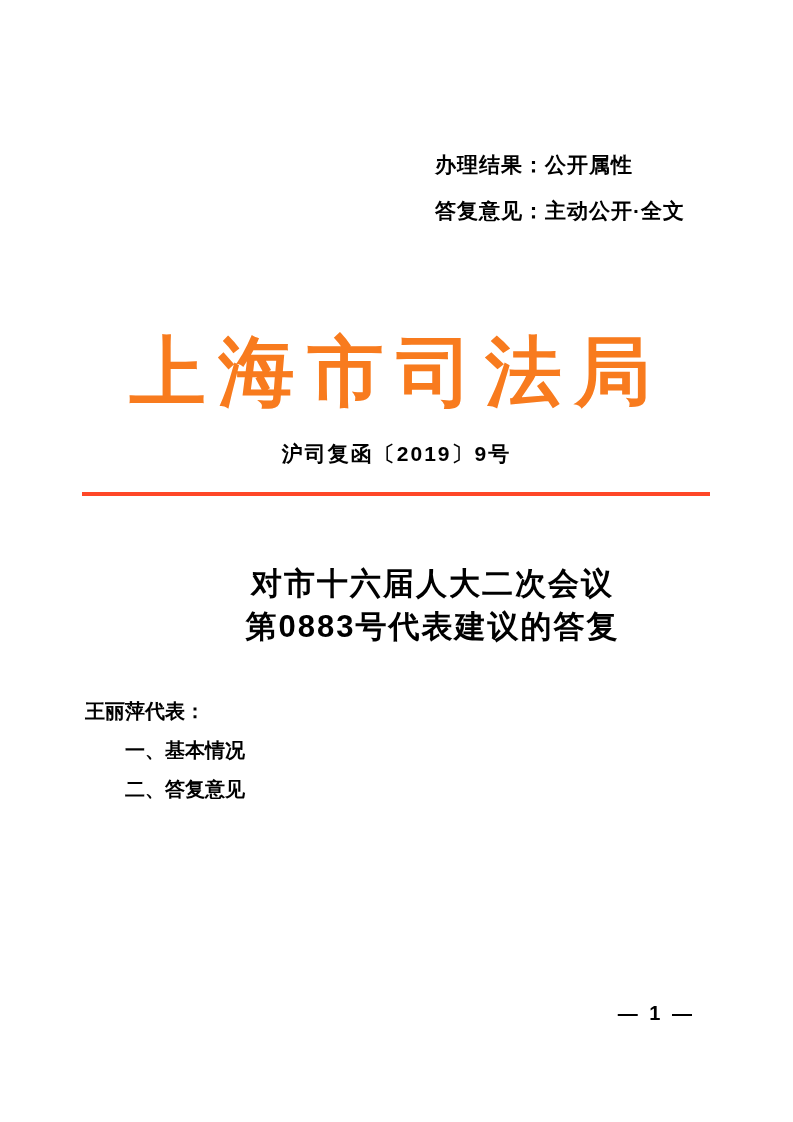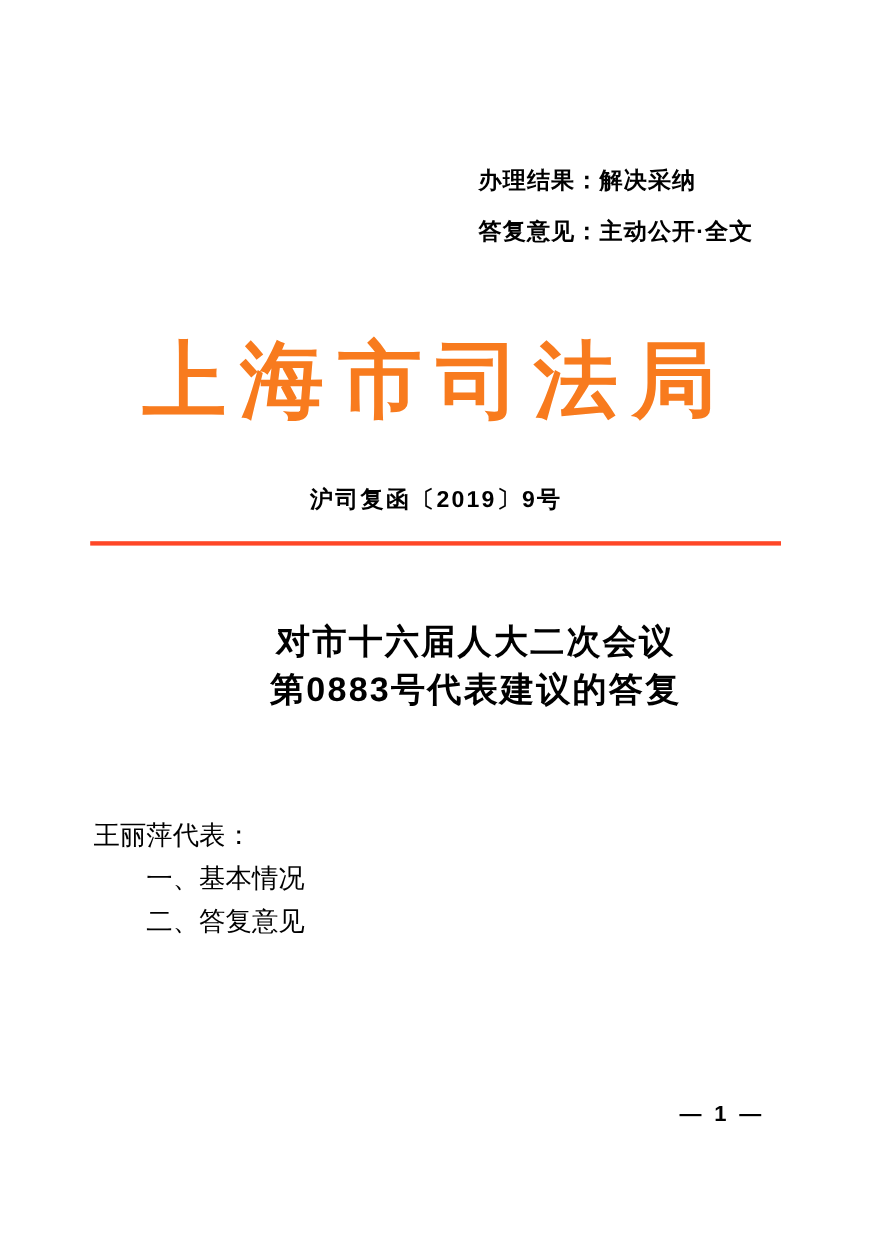--- a/index.html
+++ b/index.html
@@ -78,25 +78,24 @@
     letter-spacing: 2px;
     padding-left: 36px;
   }
 
   
   .body-text {
     position: absolute;
     left: 85px;
     top: 692px;
     width: 628px;
-    font-size: 24px;
-    font-weight: 400;
+    font-size: 20px;
+    font-weight: 700;
     line-height: 39px;
     text-align: justify;
-    margin-top: 48px;
   }
   .body-text p { margin: 0; }
   .body-text .indent { text-indent: 2em; }
 
   
   .pagenum {
     position: absolute;
     right: 98px;
     top: 1002px;
     font-size: 20px;
@@ -104,25 +103,25 @@
     letter-spacing: 3px;
     white-space: nowrap;
   }
 </style>
 </head>
 <body>
 
 <div class="page">
 
   <div class="meta">
-    <span class="meta-line"><span>办理结果：</span><span>解决采纳</span></span>
+    <span class="meta-line"><span>办理结果：</span><span>公开属性</span></span>
     <span class="meta-line"><span>答复意见：</span><span>主动公开·全文</span></span>
   </div>
 
-  <div class="agency" style="color: rgb(248, 123, 30);">上海市司法局</div>
+  <div class="agency" style="color: rgb(248, 123, 30); margin-top: 26px;">上海市司法局</div>
 
   <div class="docnum">沪司复函〔2019〕9号</div>
 
   <div class="redrule" style="background: rgb(255, 71, 39);"></div>
 
   <h1 class="doc-title">
     <span>对市十六届人大二次会议</span><br>
     <span>第0883号代表建议的答复</span>
   </h1>
 

